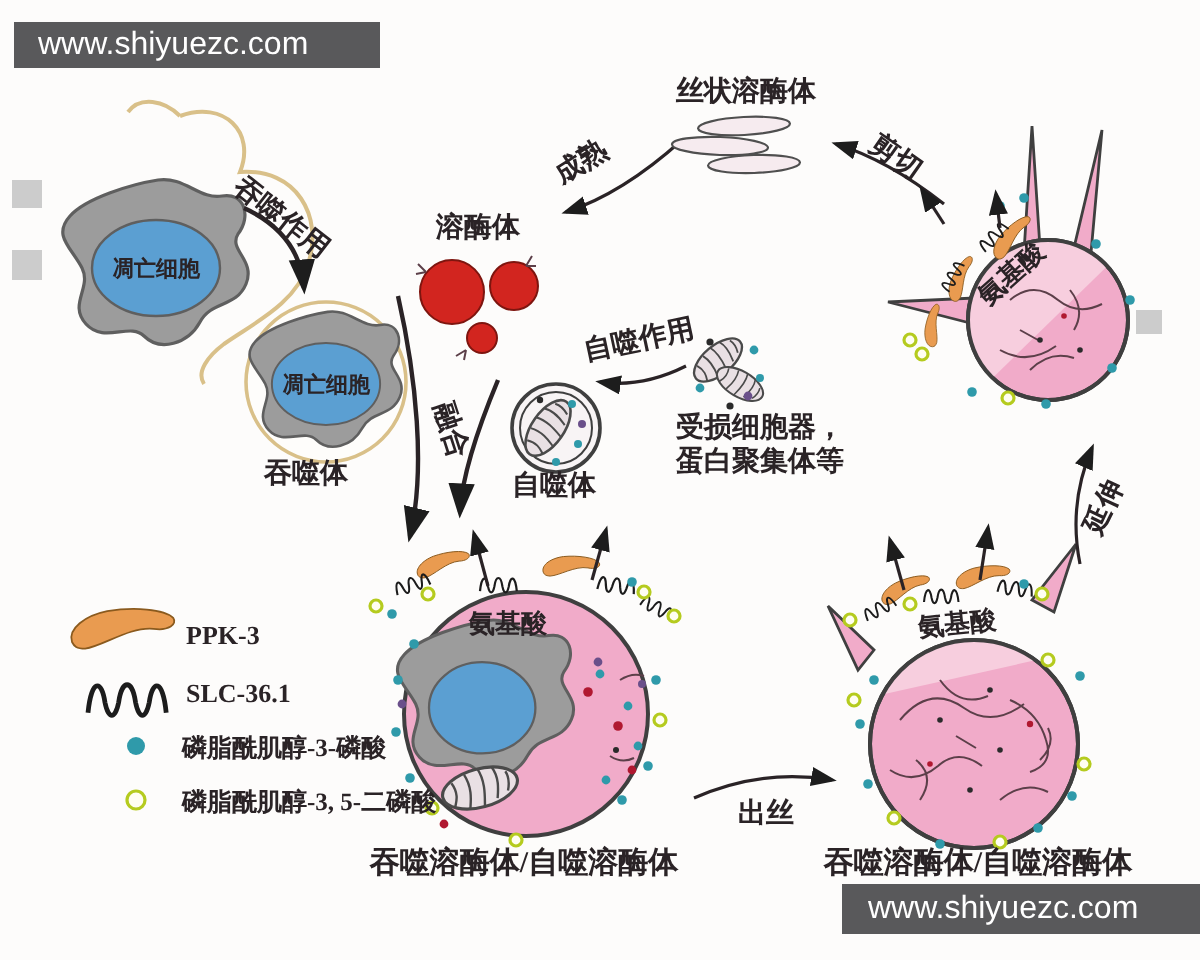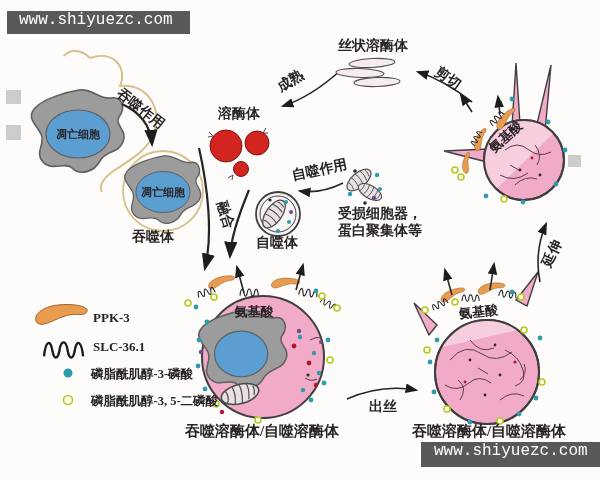--- a/index.html
+++ b/index.html
@@ -1,20 +1,20 @@
 <!DOCTYPE html>
 <html style="--c-banner_bg: #59595b; --c-banner_text: #ffffff; --c-ink: #2a2326; --c-cell_gray: #9c9c9c; --c-cell_outline: #5f5f5f; --c-nucleus_blue: #5b9fd2; --c-vesicle_pink: #f1abc9; --c-vesicle_pink_light: #f7cede; --c-lysosome_red: #d2251f; --c-ppk3_orange: #e99b50; --c-membrane_tan: #d9c089; --c-teal_dot: #2f9aaa; --c-green_ring: #b5cb1f; --c-outline_dark: #3f3f3f;"><head>
 <meta charset="utf-8">
 <style>
   html,body{margin:0;padding:0;background:#ffffff;}
   #stage{position:relative;width:600px;height:480px;background:#fdfcfb;overflow:hidden;
          font-family:"Liberation Serif","DejaVu Serif",serif;}
   .banner{position:absolute;background:var(--c-banner_bg);color:var(--c-banner_text);
-          font-family:Liberation Mono, monospace;font-size:16px;
-          display:flex;}
+          font-family:Liberation Sans, sans-serif;font-size:16px;
+          display:flex;align-items:center;}
   #banner-top{left:7px;top:11px;width:171px;height:23px;padding-left:12px;}
   #banner-bottom{left:421px;top:442px;width:179px;height:25px;padding-left:13px;}
   svg{position:absolute;left:0;top:0;}
   .t{font-family:"Liberation Serif","DejaVu Serif",serif;font-weight:600;fill:var(--c-ink);}
   .t15{font-size:15px;} .t14{font-size:14px;} .t13{font-size:13px;}
   .t12{font-size:12.5px;} .t11{font-size:11px;}
   .cell{fill:var(--c-cell_gray);stroke:var(--c-cell_outline);stroke-width:1.6;}
   .nuc{fill:var(--c-nucleus_blue);stroke:var(--c-cell_outline);stroke-width:1.2;}
   .pinkc{fill:var(--c-vesicle_pink);stroke:var(--c-outline_dark);stroke-width:2;}
   .pinkl{fill:var(--c-vesicle_pink_light);}

